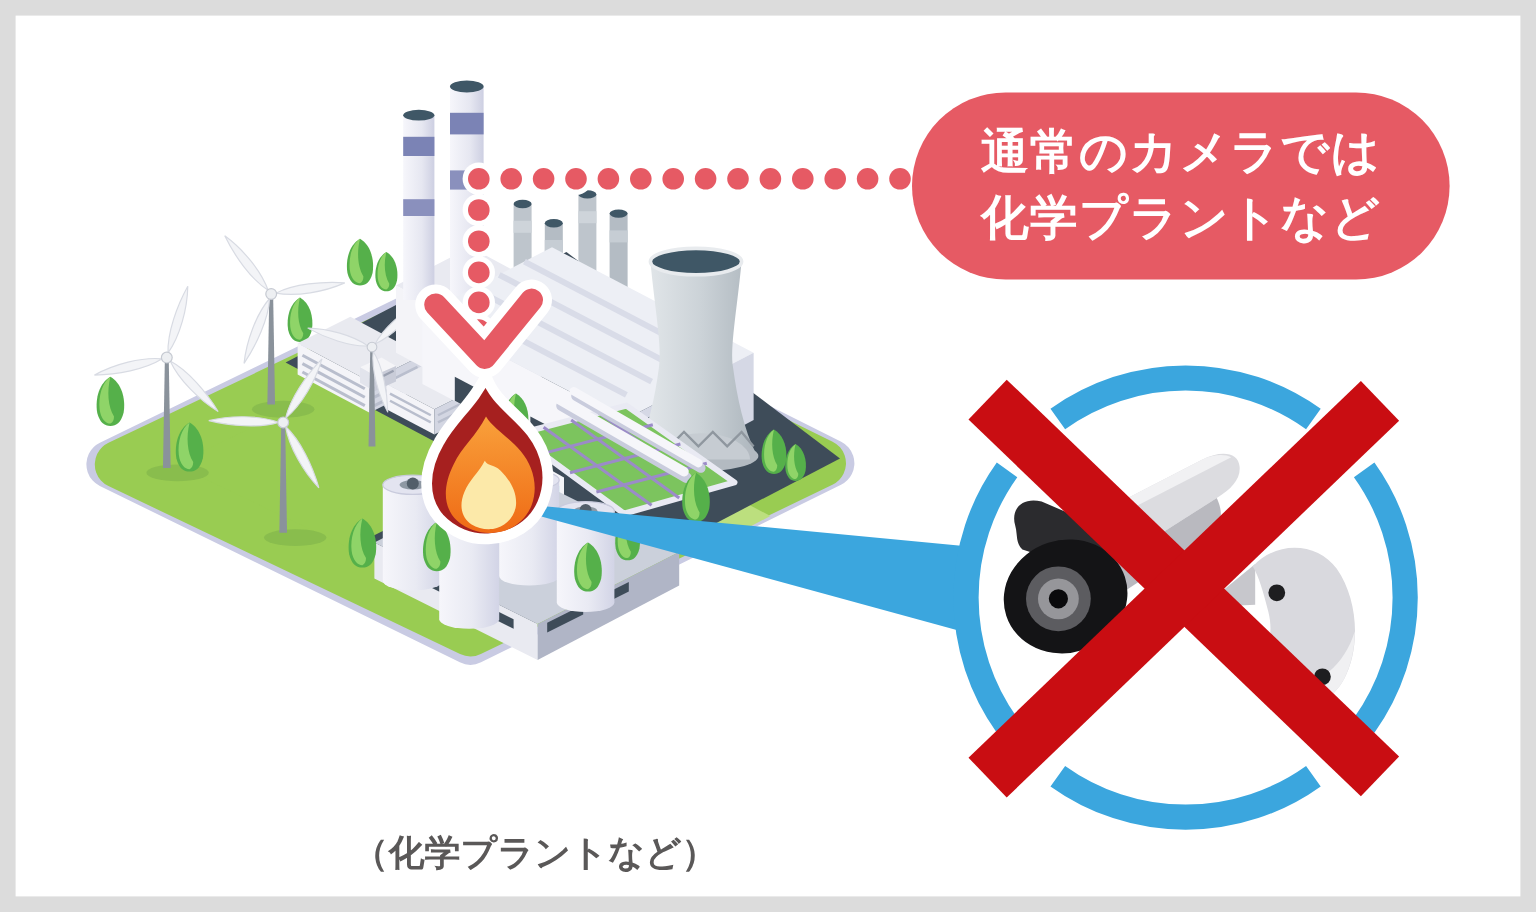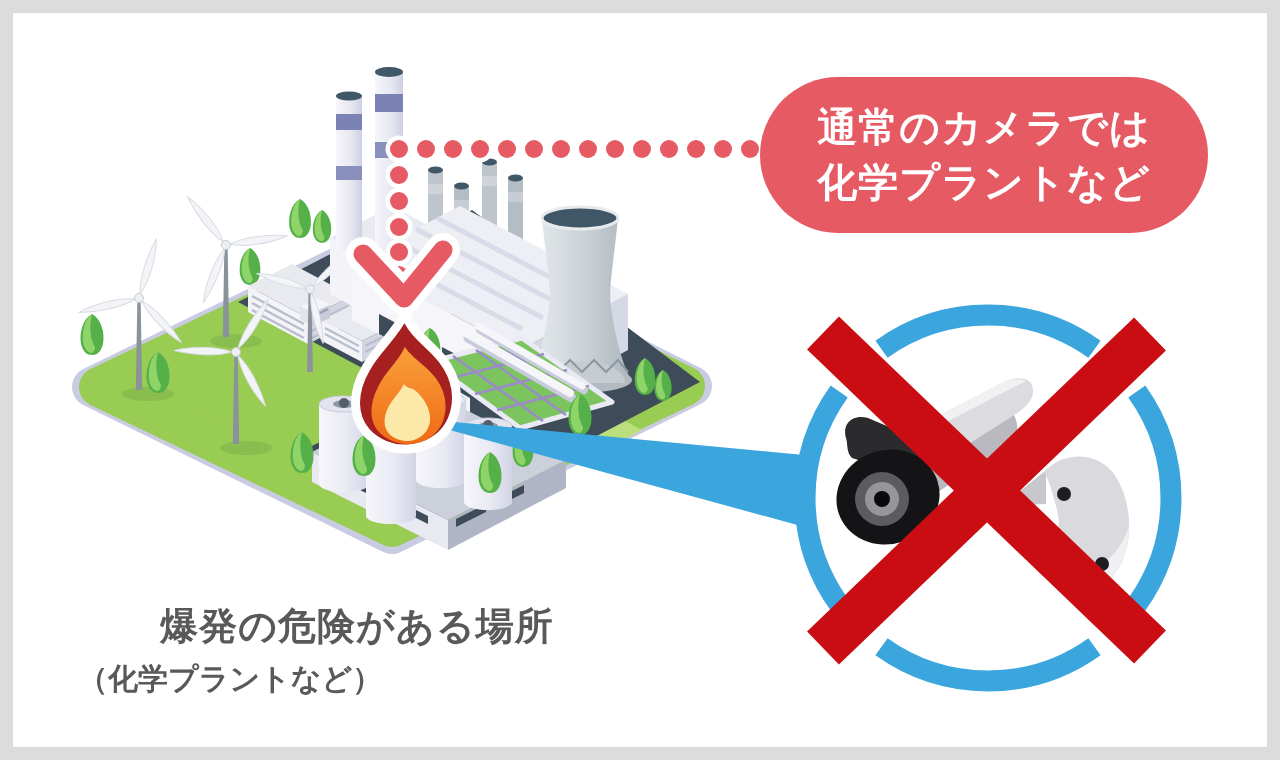--- a/index.html
+++ b/index.html
@@ -6,21 +6,21 @@
   .frame{position:relative;width:1280px;height:760px;background:var(--frame-gray,#DCDCDC);
          font-family:"Liberation Sans","DejaVu Sans",sans-serif;overflow:hidden;}
   .stage{position:absolute;left:13px;top:13px;right:13px;bottom:13px;background:#fff;}
   .scene{position:absolute;left:0;top:0;width:1280px;height:760px;}
   .bubble{position:absolute;left:760px;top:77px;width:448px;height:156px;border-radius:78px;
           background:var(--accent-red,#E65A64);display:flex;flex-direction:column;align-items:center;
           justify-content:center;color:#fff;font-size:40px;font-weight:bold;line-height:1.38;
           letter-spacing:1px;text-align:left;}
   .caption-title{position:absolute;left:96px;top:601px;width:522px;text-align:center;
           font-size:38px;font-weight:bold;color:var(--text-gray,#5A5858);letter-spacing:1px;}
-  .caption-sub{position:absolute;left:78px;top:659px;width:520px;text-align:left;
+  .caption-sub{position:absolute;left:78px;top:691px;width:520px;text-align:right;
           font-size:30px;font-weight:bold;color:var(--text-gray,#5A5858);}
   .fill-accent{fill:var(--accent-red,#E65A64)} .stroke-accent{stroke:var(--accent-red,#E65A64)}
   .fill-blue{fill:var(--link-blue,#3BA6DE)}   .stroke-blue{stroke:var(--link-blue,#3BA6DE)}
   .stroke-prohibit{stroke:var(--prohibit-red,#C90D12)}
   .fill-grass{fill:var(--grass-green,#99CC52)} .stroke-grass{stroke:var(--grass-green,#99CC52)}
   .fill-pave{fill:var(--pavement-slate,#3E4C59)}
   .fill-flame-red{fill:var(--flame-dark-red,#A6201F)}
   .fill-flame-yellow{fill:var(--flame-yellow,#FCE9A9)}
 </style>
 </head>
@@ -343,15 +343,14 @@
         <line x1="1150" y1="334" x2="823" y2="648"></line>
       </g>
     </g>
   </svg>
 
   <div class="bubble">
     <div>通常のカメラでは</div>
     <div>化学プラントなど</div>
   </div>
 
-  <div class="caption-title">爆発の危険がある場所</div>
   <div class="caption-sub">（化学プラントなど）</div>
 </div>
 
 </body></html>

